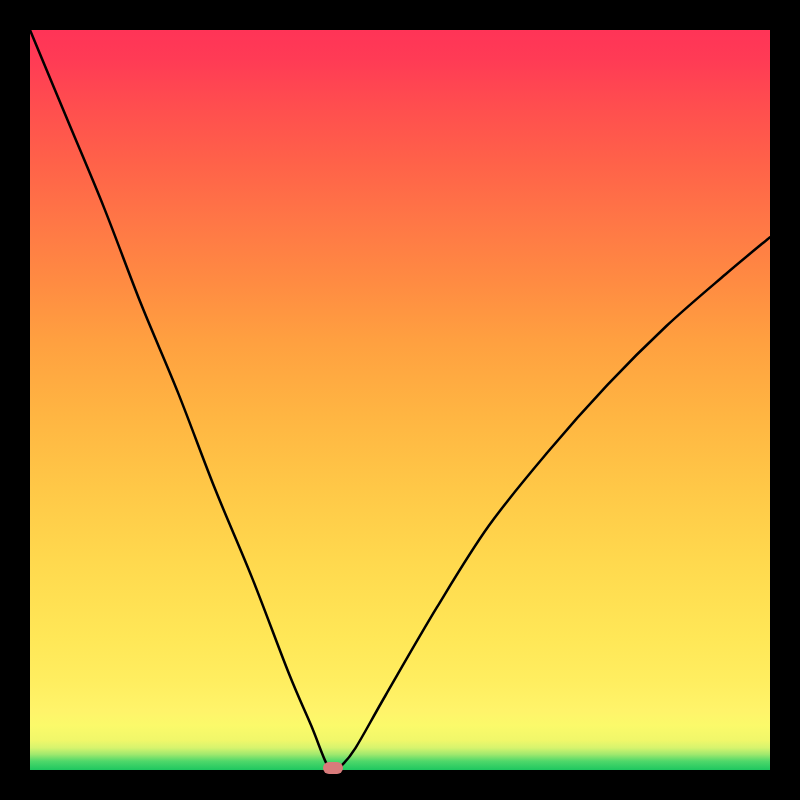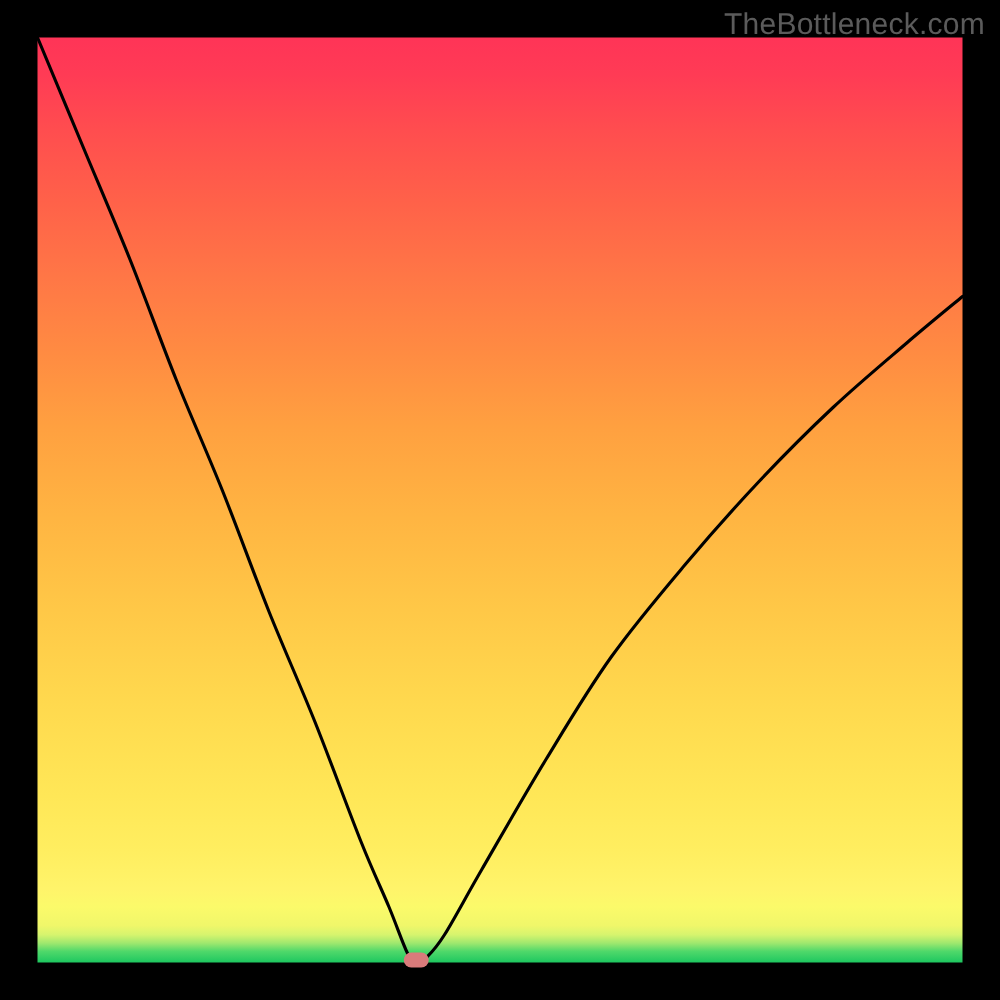--- a/index.html
+++ b/index.html
@@ -67,20 +67,19 @@
     width: 20px;
     height: 12px;
     border-radius: 6px;
     background: #d97b7b;
   }
 </style>
 </head>
 <body>
 
 <div class="chart-container">
-  <div class="watermark">TheBottleneck.com</div>
   <div class="plot-area">
     <svg class="curve-svg">
       <path id="curve-path" fill="none" stroke="#000000" stroke-width="2.5" stroke-linecap="round" stroke-linejoin="round" d="M 0.00 0.00 C 6.17 14.80, 24.67 59.20, 37.00 88.80 C 49.33 118.40, 61.67 146.77, 74.00 177.60 C 86.33 208.43, 98.67 242.97, 111.00 273.80 C 123.33 304.63, 135.67 331.77, 148.00 362.60 C 160.33 393.43, 172.67 427.97, 185.00 458.80 C 197.33 489.63, 209.67 516.77, 222.00 547.60 C 234.33 578.43, 249.13 619.13, 259.00 643.80 C 268.87 668.47, 275.03 680.80, 281.20 695.60 C 287.37 710.40, 292.30 725.20, 296.00 732.60 C 299.70 740.00, 300.93 739.38, 303.40 740.00 C 305.87 740.62, 307.10 740.00, 310.80 736.30 C 314.50 732.60, 318.20 729.52, 325.60 717.80 C 333.00 706.08, 341.63 689.43, 355.20 666.00 C 368.77 642.57, 389.73 605.57, 407.00 577.20 C 424.27 548.83, 440.30 521.70, 458.80 495.80 C 477.30 469.90, 498.27 445.23, 518.00 421.80 C 537.73 398.37, 557.47 376.17, 577.20 355.20 C 596.93 334.23, 616.67 314.50, 636.40 296.00 C 656.13 277.50, 678.33 259.00, 695.60 244.20 C 712.87 229.40, 732.60 213.37, 740.00 207.20"></path>
     </svg>
     <div id="marker" class="marker" style="left: 293.4px; top: 732px; background: rgb(217, 123, 123);"></div>
   </div>
 </div>
 
 </body></html>

